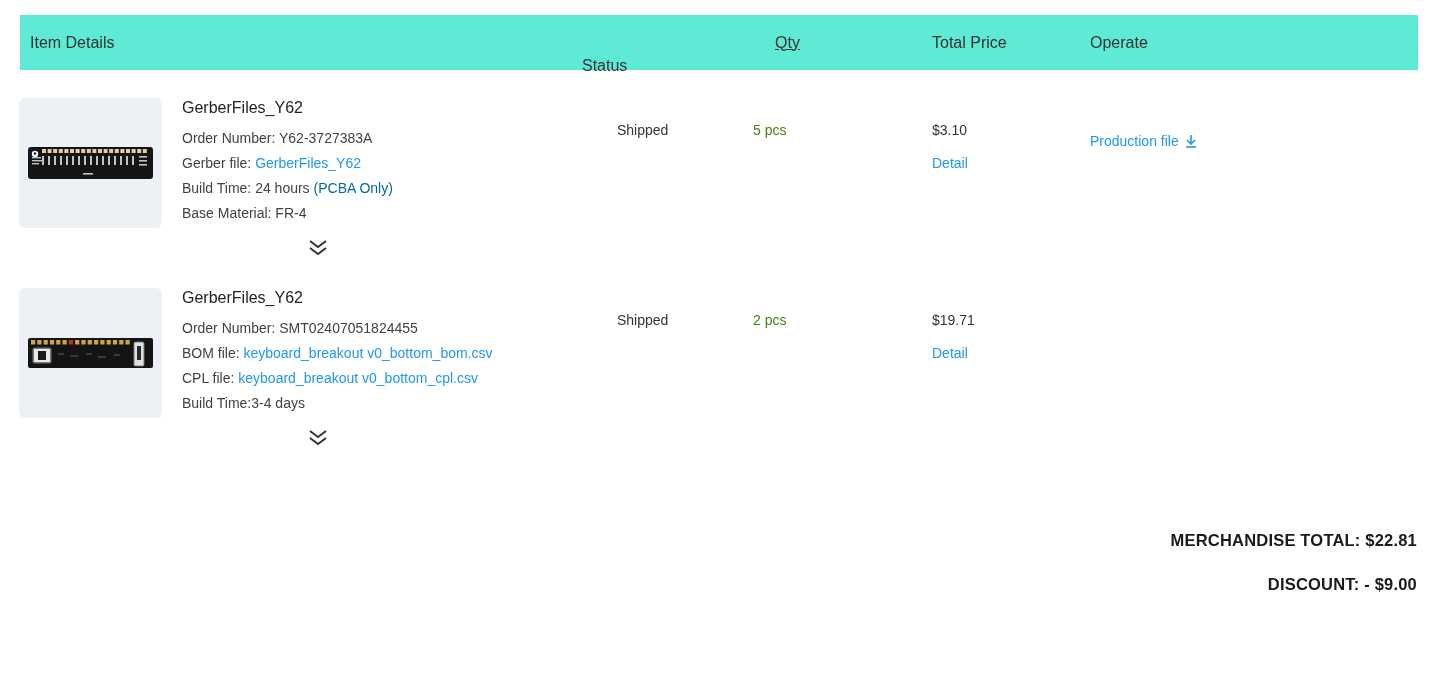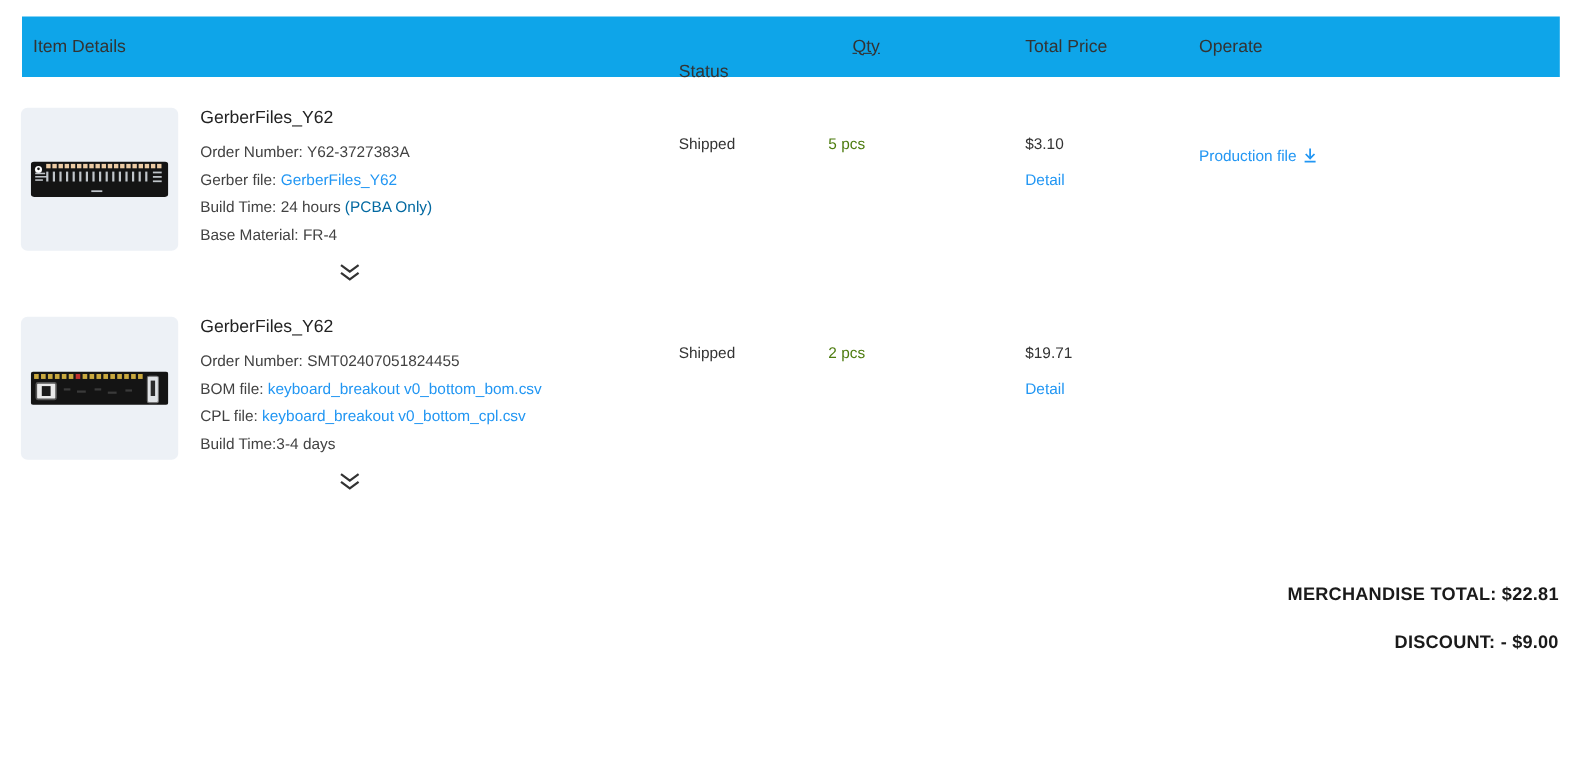--- a/index.html
+++ b/index.html
@@ -2,23 +2,23 @@
 <html><head>
 <meta charset="utf-8">
 <style>
   * { margin:0; padding:0; box-sizing:border-box; }
   html,body { width:1440px; height:693px; background:#ffffff;
     font-family:"Liberation Sans","DejaVu Sans",sans-serif; color:#333; overflow:hidden; }
   .canvas { position:relative; width:1440px; height:693px; }
 
   
   .table-header { position:absolute; left:20px; top:15px; width:1398px; height:55px;
-    background:#0ea5e9; display:flex; align-items:center; font-size:16px; color:#333; }
+    background:#5eead4; display:flex; align-items:center; font-size:16px; color:#333; }
   .col-item    { position:absolute; left:10px; }
-  .col-status  { position:absolute; left:597px;margin-top:47px; }
+  .col-status  { position:absolute; left:562px;margin-top:47px; }
   .col-qty     { position:absolute; left:755px;text-decoration:underline; }
   .col-price   { position:absolute; left:912px; }
   .col-operate { position:absolute; left:1070px; }
 
   
   .order-row { position:absolute; left:0; width:1432px; height:190px; }
   .row-1 { top:96px; } .row-2 { top:286px; }
 
   .thumb { position:absolute; left:19px; top:2px; width:143px; height:130px;
     background:#edf1f6; border-radius:6px; display:flex; align-items:center; justify-content:center; }

